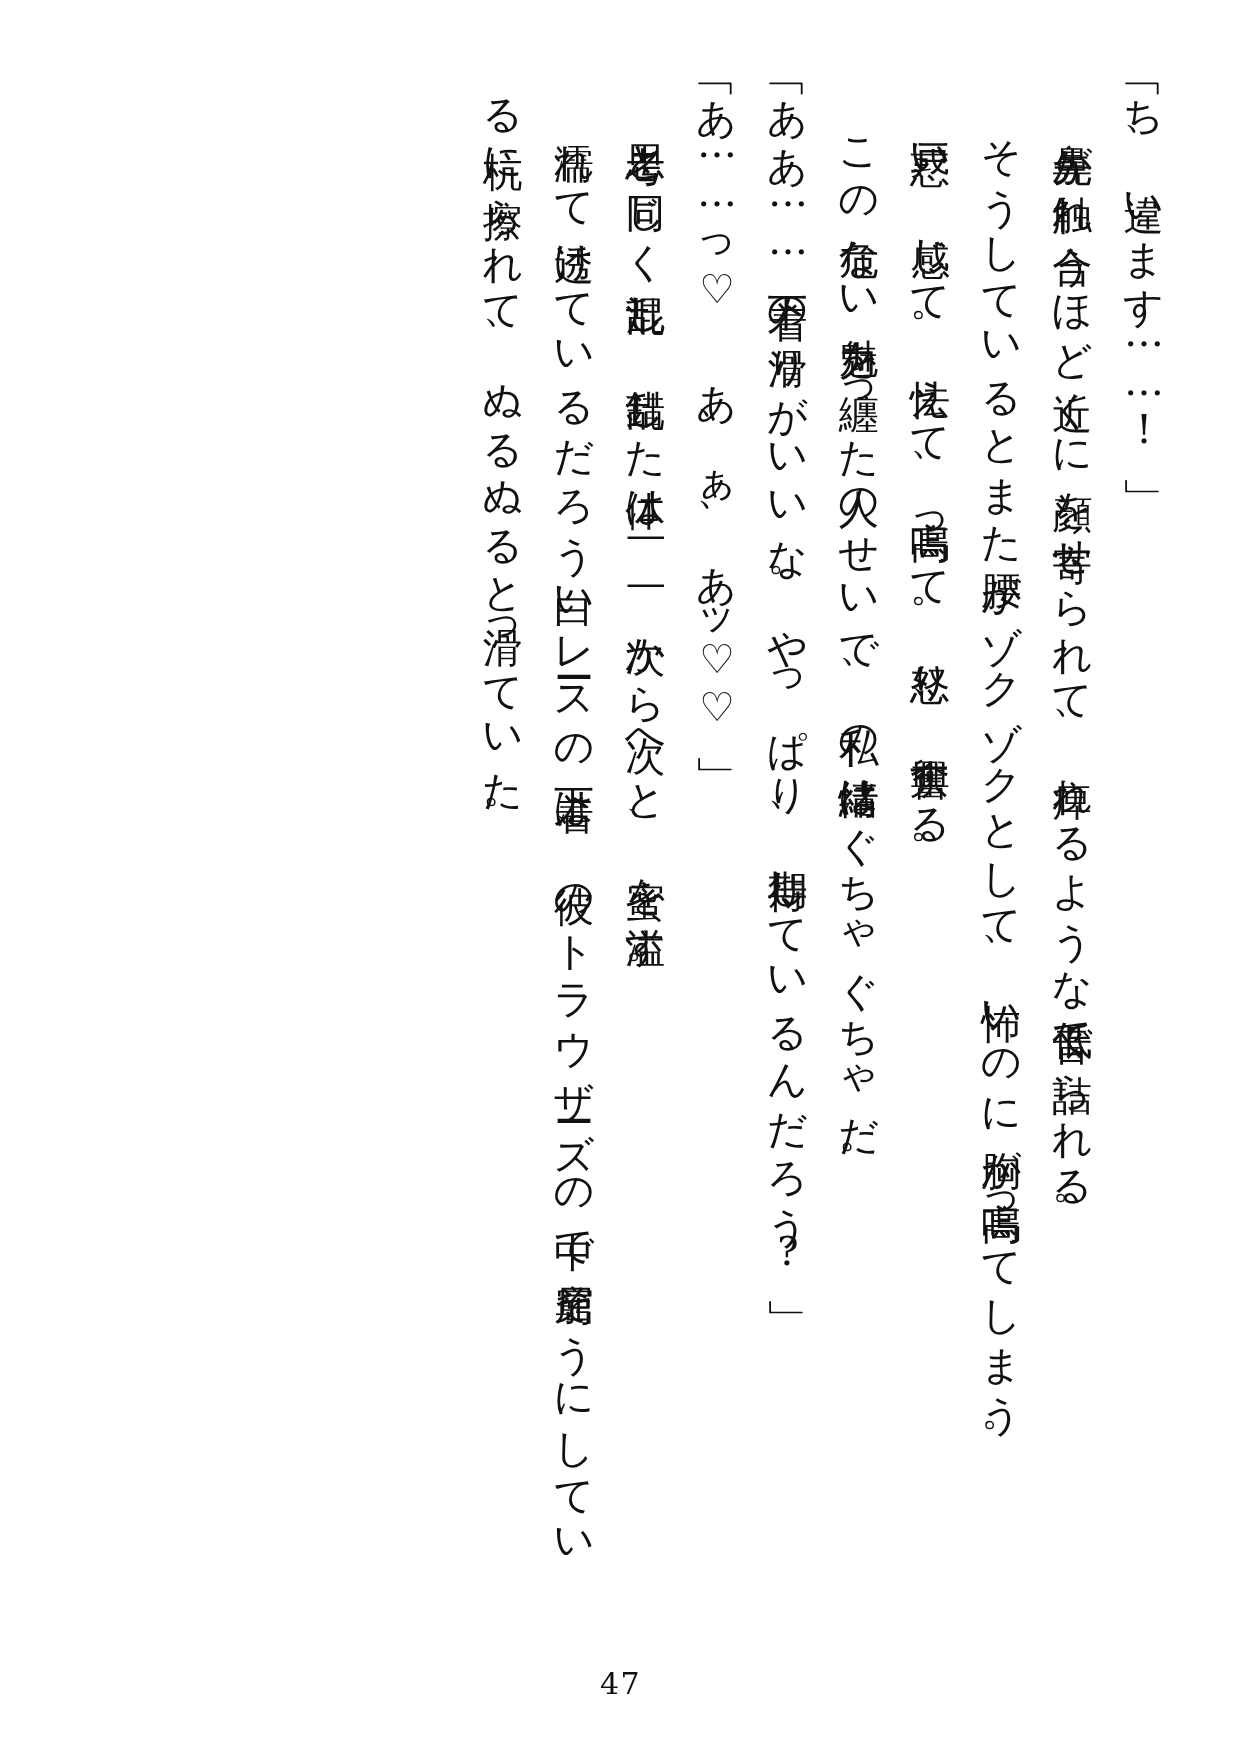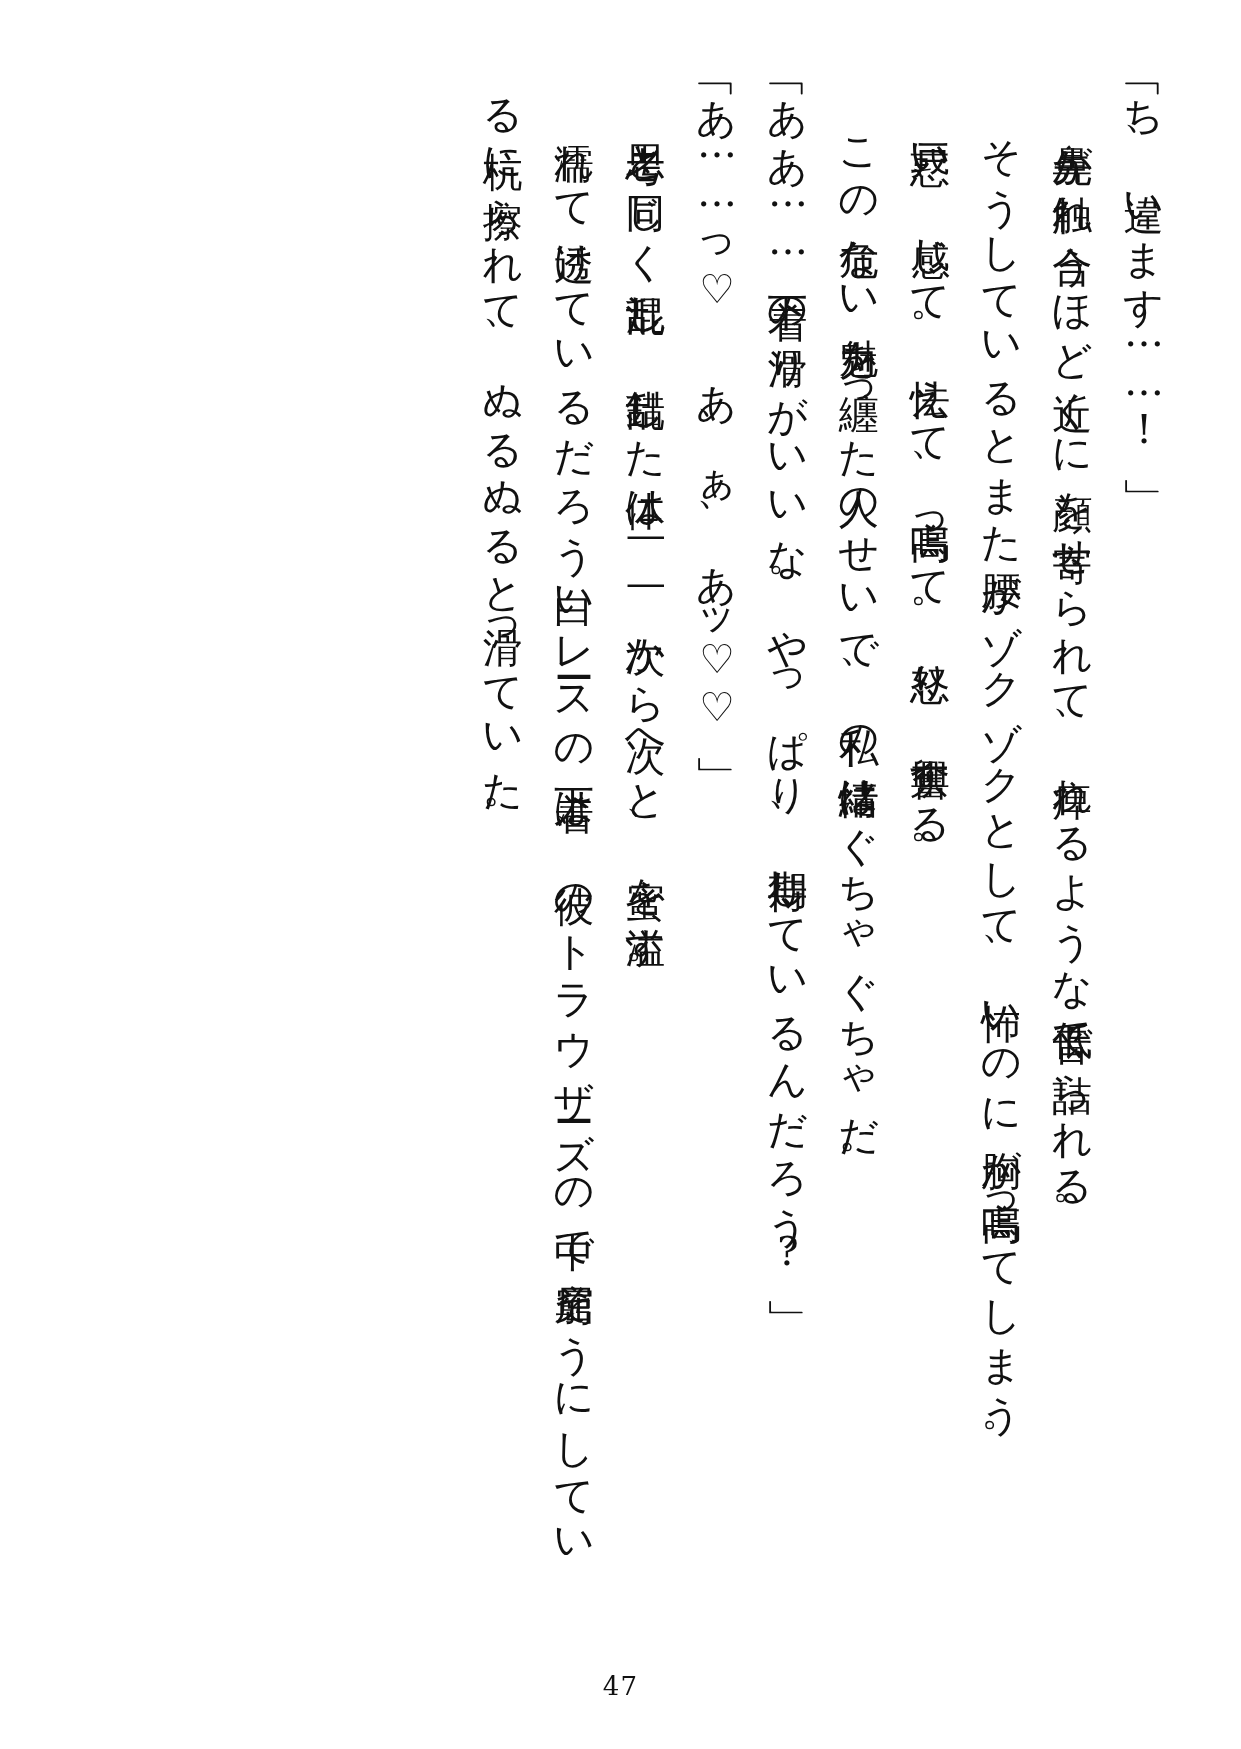--- a/index.html
+++ b/index.html
@@ -36,21 +36,21 @@
     padding: 0;
     text-indent: 0;
   }
   
   .page-number {
     position: absolute;
     bottom: 48px;
     left: 0;
     right: 0;
     text-align: center;
-    font-size: 26px;
+    font-size: 30px;
     font-family: "DejaVu Serif", "Liberation Serif", serif;
     color: #111111;
     letter-spacing: 0.05em;
   }
 </style>
 </head>
 <body>
 
 <div class="page">
 

